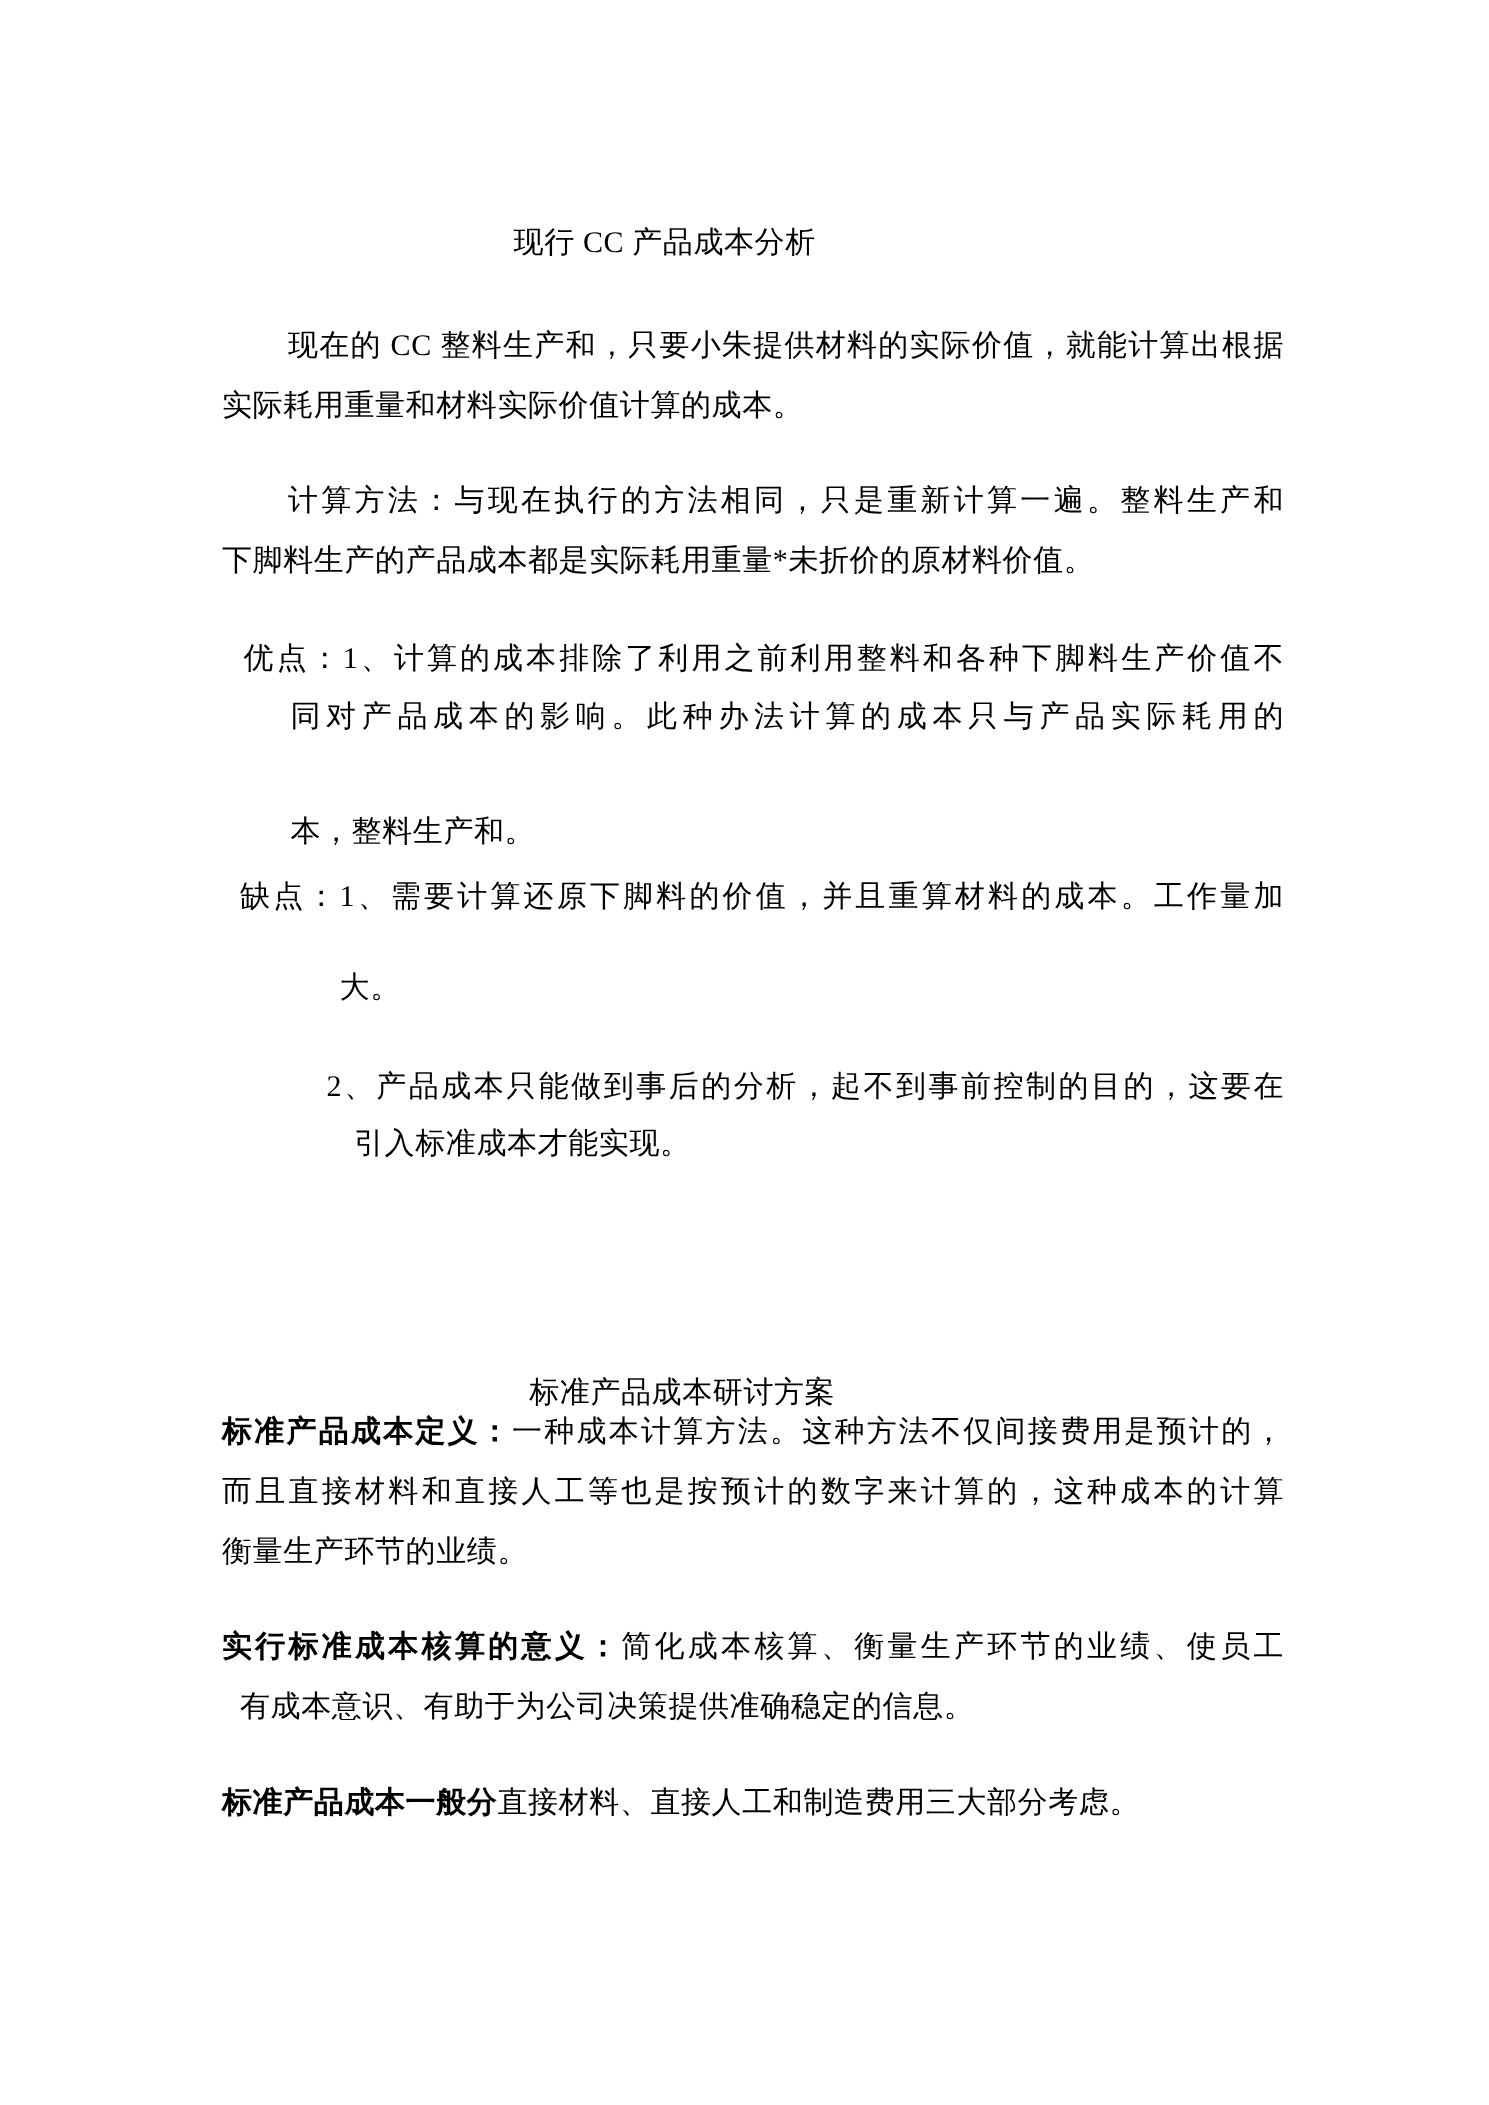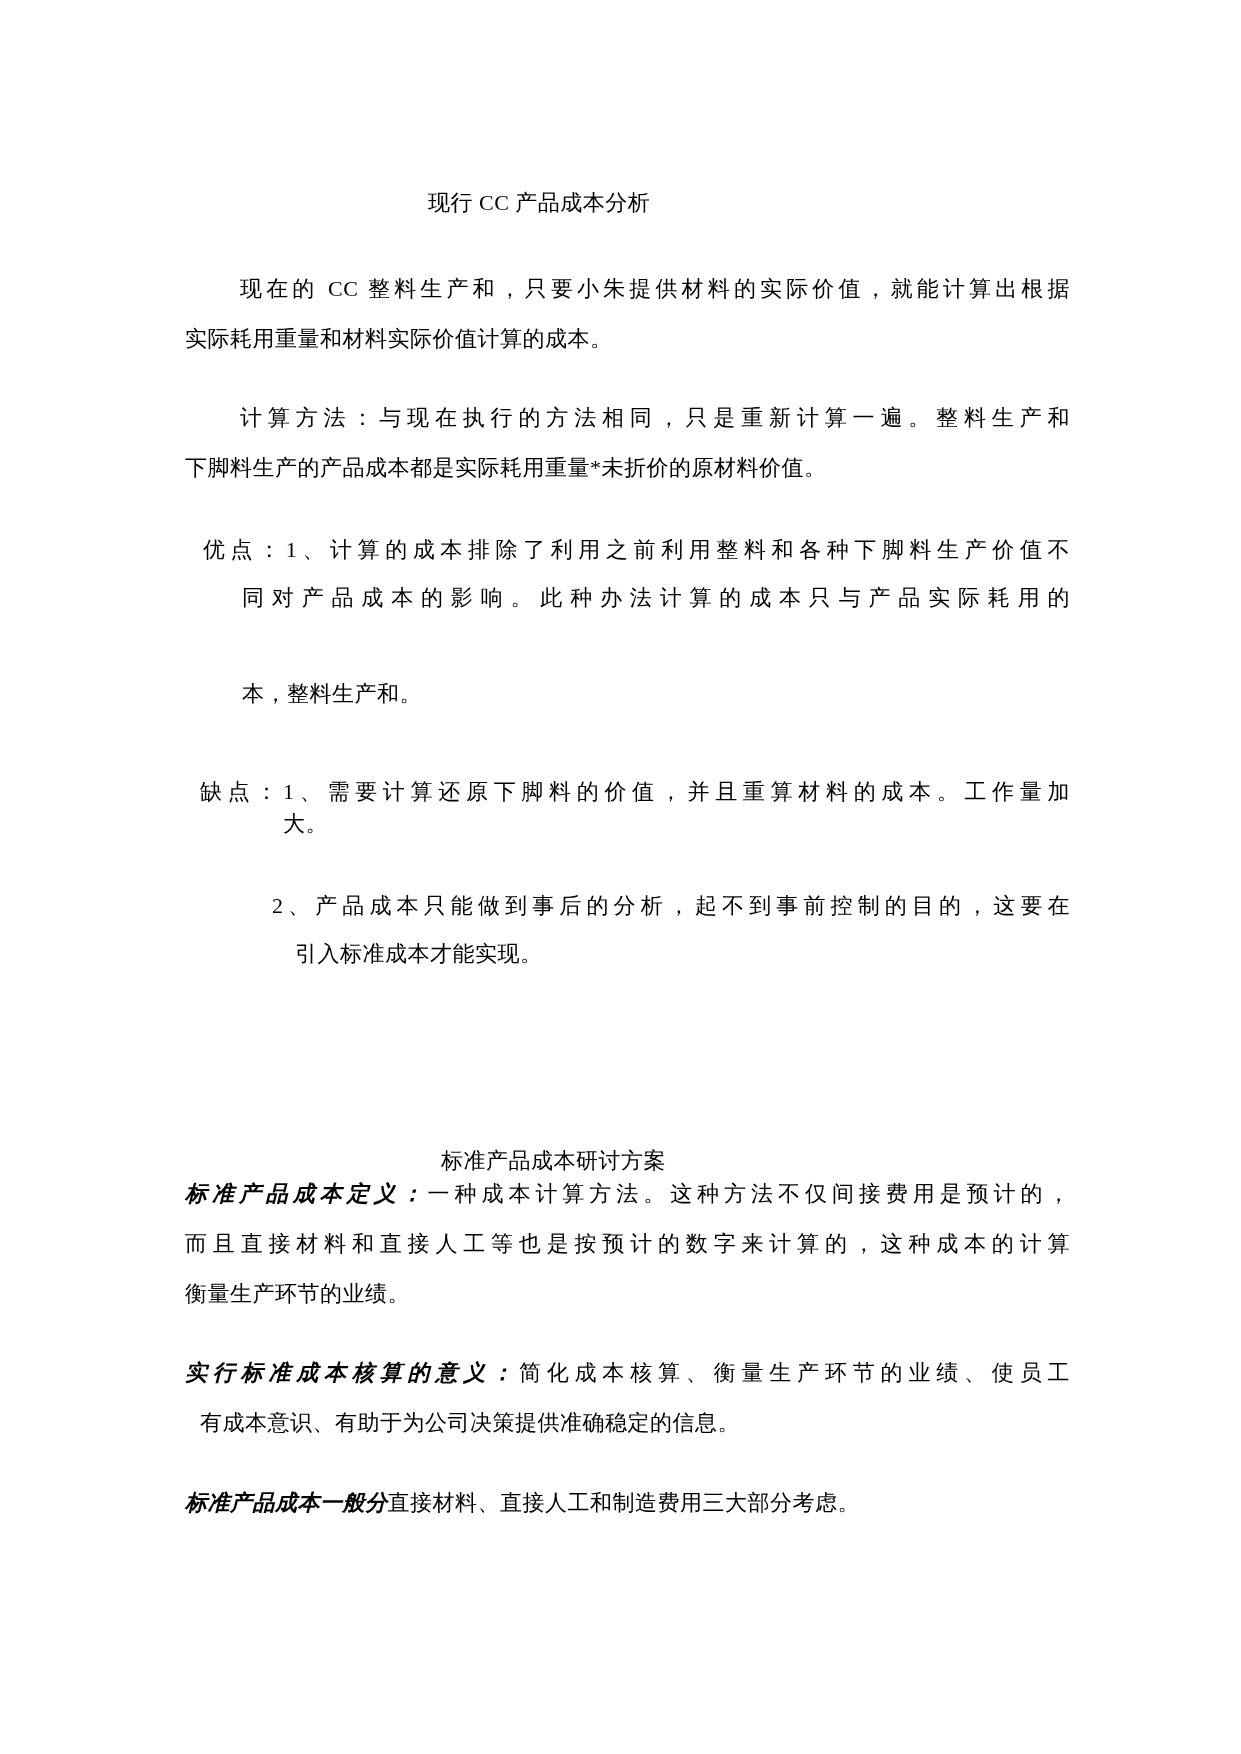--- a/index.html
+++ b/index.html
@@ -8,57 +8,56 @@
     width:1241px;
     height:1754px;
     margin:0 auto;
     background:#ffffff;
     font-family:"Liberation Serif","DejaVu Serif",serif;
     color:#000000;
     overflow:hidden;
   }
   .ln{
     position:absolute;
-    font-size:22px;
+    font-size:25px;
     line-height:36px;
     letter-spacing:0.5px;
     white-space:nowrap;
   }
   .full{
     white-space:normal;
     text-align:justify;
     text-align-last:justify;
     -moz-text-align-last:justify;
   }
   .title{
     white-space:nowrap;
   }
   .b{
     font-weight:bold;
-    font-style:italic;
   }
 </style>
 </head>
 <body>
 
 <div class="page">
 
   <div class="ln title" style="left:428px;top:185px;">现行 CC 产品成本分析</div>
 
   <div class="ln full" style="left:240px;top:271px;width:830px;">现在的 CC 整料生产和，只要小朱提供材料的实际价值，就能计算出根据</div>
   <div class="ln" style="left:185px;top:321px;font-family:Liberation Serif, serif;">实际耗用重量和材料实际价值计算的成本。</div>
 
   <div class="ln full" style="left:240px;top:400px;width:830px;">计算方法：与现在执行的方法相同，只是重新计算一遍。整料生产和</div>
   <div class="ln" style="left:185px;top:450px;">下脚料生产的产品成本都是实际耗用重量*未折价的原材料价值。</div>
 
   <div class="ln full" style="left:203px;top:532px;width:867px;">优点：1、计算的成本排除了利用之前利用整料和各种下脚料生产价值不</div>
   <div class="ln full" style="left:242px;top:580px;width:828px;">同对产品成本的影响。此种办法计算的成本只与产品实际耗用的</div>
   <div class="ln" style="left:242px;top:676px;">本，整料生产和。</div>
 
-  <div class="ln full" style="left:200px;top:774px;width:870px;">缺点：1、需要计算还原下脚料的价值，并且重算材料的成本。工作量加</div>
+  <div class="ln full" style="left:200px;top:730px;width:870px;">缺点：1、需要计算还原下脚料的价值，并且重算材料的成本。工作量加</div>
   <div class="ln" style="left:283px;top:806px;">大。</div>
 
   <div class="ln full" style="left:272px;top:888px;width:798px;">2、产品成本只能做到事后的分析，起不到事前控制的目的，这要在</div>
   <div class="ln" style="left:295px;top:936px;">引入标准成本才能实现。</div>
 
   <div class="ln title" style="left:441px;top:1143px;">标准产品成本研讨方案</div>
 
   <div class="ln full" style="left:185px;top:1176px;width:885px;">
     <span class="b">标准产品成本定义：</span><span>一种成本计算方法。这种方法不仅间接费用是预计的，</span>
   </div>

